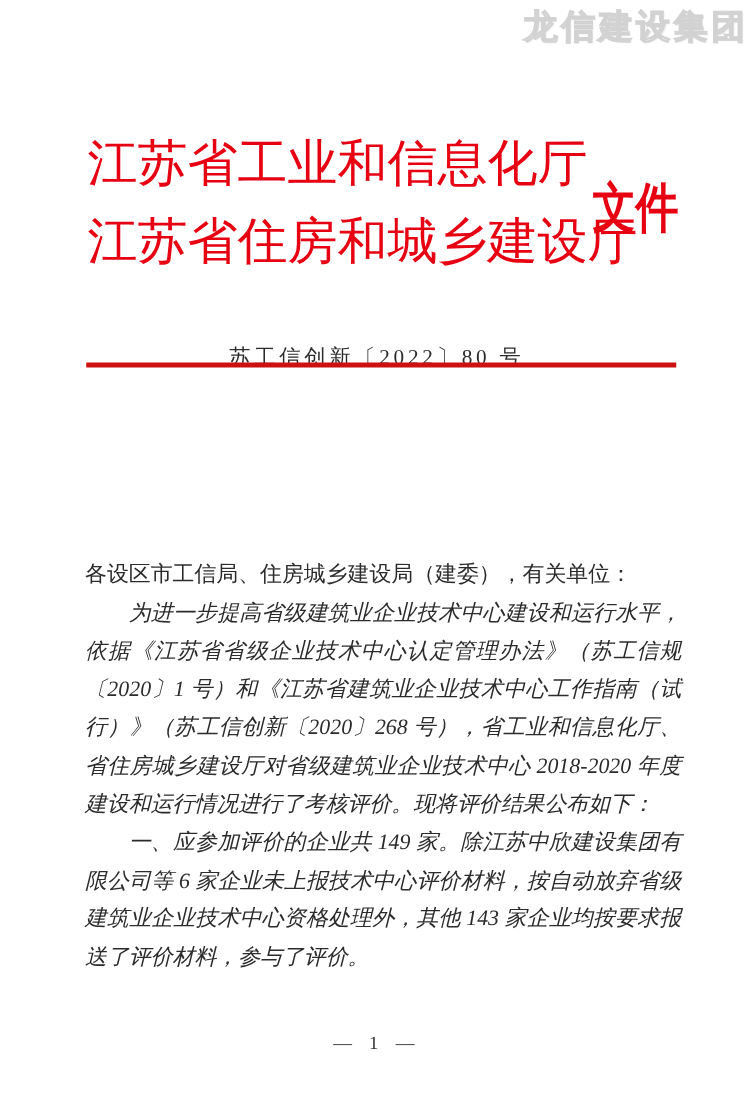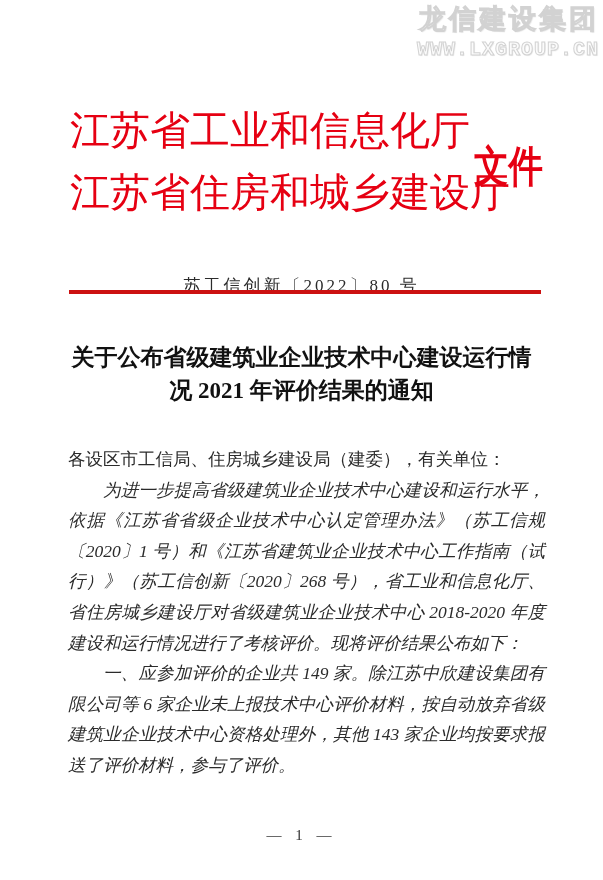--- a/index.html
+++ b/index.html
@@ -18,22 +18,21 @@
     background: #ffffff;
     overflow: hidden;
     font-family: "Liberation Serif", "DejaVu Serif", serif;
   }
 
   
   .watermark {
     position: absolute;
     top: 5px;
     right: 4px;
-    text-align: right;
-    font-family: Liberation Mono, monospace;
+    font-family: Liberation Serif, serif;
     font-weight: bold;
     color: #fbfbfb;
     -webkit-text-stroke: 1px var(--wm-stroke);
     text-shadow: 1px 1px 1px #e9e9e9;
     user-select: none;
   }
   .wm-company { font-size: 27px; line-height: 33px; letter-spacing: 3px; }
   .wm-site    { font-size: 20px; line-height: 24px; letter-spacing: 1px; }
 
   
@@ -121,38 +120,33 @@
     color: #333333;
   }
 </style>
 </head>
 <body>
 
 <div class="page">
 
   <div class="watermark">
     <div class="wm-company">龙信建设集团</div>
-    <div class="wm-site">WWW.LXGROUP.CN</div>
   </div>
 
   <div class="issuer-block">
     <div class="issuer-line">江苏省工业和信息化厅</div>
     <div class="issuer-line">江苏省住房和城乡建设厅</div>
   </div>
 
   <div class="doc-type">文件</div>
 
   <div class="doc-number">苏工信创新〔2022〕80 号</div>
 
   <div class="red-rule"></div>
 
-  <div class="title">
-    <div>关于公布省级建筑业企业技术中心建设运行情</div>
-    <div>况 2021 年评价结果的通知</div>
-  </div>
 
   <div class="body-block">
       <p class="para">各设区市工信局、住房城乡建设局（建委），有关单位：</p>
       <p class="para indent">为进一步提高省级建筑业企业技术中心建设和运行水平，依据《江苏省省级企业技术中心认定管理办法》（苏工信规〔2020〕1 号）和《江苏省建筑业企业技术中心工作指南（试行）》（苏工信创新〔2020〕268 号），省工业和信息化厅、省住房城乡建设厅对省级建筑业企业技术中心 2018-2020 年度建设和运行情况进行了考核评价。现将评价结果公布如下：</p>
       <p class="para indent">一、应参加评价的企业共 149 家。除江苏中欣建设集团有限公司等 6 家企业未上报技术中心评价材料，按自动放弃省级建筑业企业技术中心资格处理外，其他 143 家企业均按要求报送了评价材料，参与了评价。</p>
     </div>
 
   <div class="page-num">— 1 —</div>
 
 </div>

